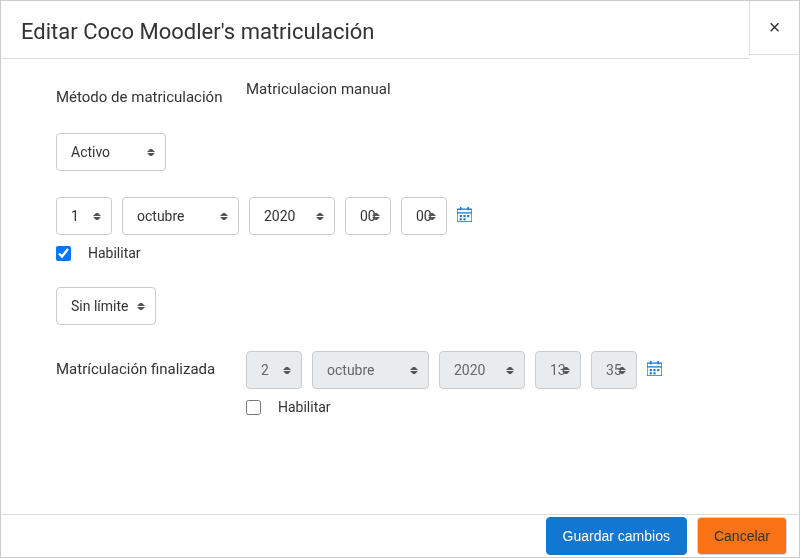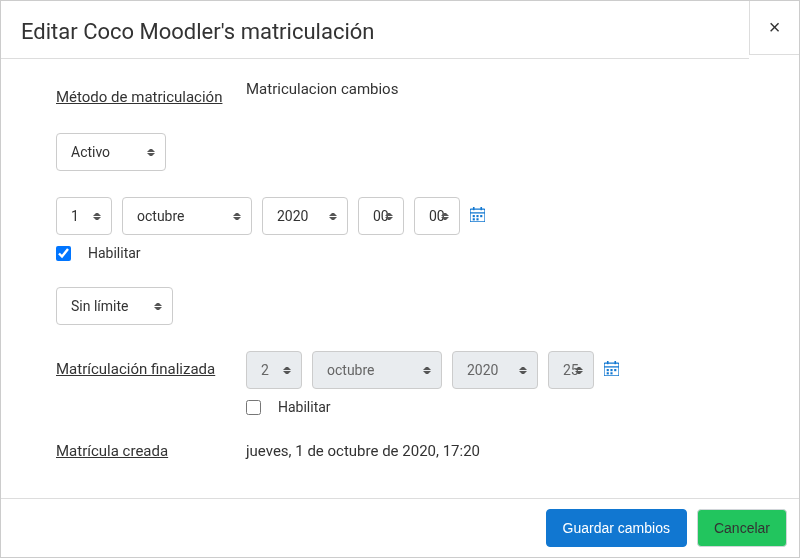--- a/index.html
+++ b/index.html
@@ -62,21 +62,20 @@
       align-items: flex-start;
       margin-bottom: 26px;
     }
     .form-label {
       width: 190px;
       flex-shrink: 0;
       color: #333;
       font-size: 15px;
       padding-top: 8px;
       line-height: 1.35;
-      text-decoration: underline;
     }
     .form-label.single {
       padding-top: 0;
     }
     .form-control-area {
       flex: 1;
       font-size: 15px;
       color: #333;
     }
     .form-control-area.plain {
@@ -144,68 +143,68 @@
       color: #333;
     }
     input[type="checkbox"] {
       width: 15px;
       height: 15px;
       margin: 0;
       cursor: pointer;
     }
     .modal-footer {
       border-top: 1px solid #ddd;
-      padding: 10px 12px;
+      padding: 2px 12px;
       display: flex;
       justify-content: flex-end;
       gap: 10px;
     }
     .btn {
       height: 38px;
       padding: 0 16px;
       border-radius: 4px;
       font-size: 14px;
       cursor: pointer;
       border: 1px solid transparent;
       display: inline-flex;
       align-items: center;
     }
     .btn-primary {
       background: #1177d1;
       color: #fff;
       border-color: #1177d1;
     }
     .btn-secondary {
-      background: #22c55e;
+      background: #f97316;
       color: #333;
       border-color: #d1d5d9;
     }
     .sel-day { width: 56px; }
-    .sel-month { width: 130px; }
+    .sel-month { width: 117px; }
     .sel-year { width: 86px; }
     .sel-time { width: 39px; }
   </style>
 </head>
 <body>
 
 <div class="modal">
   <div class="modal-header">
     <div class="modal-title-wrap">
       <h2 class="modal-title">Editar Coco Moodler's matriculación</h2>
     </div>
     <button class="close-btn">
       <span>×</span>
     </button>
   </div>
 
   <div class="modal-body">
 
     <div class="form-row">
       <div class="form-label">Método de matriculación</div>
-      <div class="form-control-area plain">Matriculacion cambios</div>
+      <div class="form-control-area plain">Matriculacion manual</div>
     </div>
 
     <div class="form-row">
       <div class="form-control-area">
         <div class="select" style="width:110px;">
           <span>Activo</span>
           <span class="caret"></span>
         </div>
       </div>
     </div>
@@ -249,21 +248,21 @@
         </div>
         <div class="enable-row">
           <input type="checkbox" checked="" style="">
           <span>Habilitar</span>
         </div>
       </div>
     </div>
 
     <div class="form-row">
       <div class="form-control-area">
-        <div class="select" style="width:117px;">
+        <div class="select" style="width:100px;">
           <span>Sin límite</span>
           <span class="caret"></span>
         </div>
       </div>
     </div>
 
     <div class="form-row">
       <div class="form-label">Matrículación finalizada</div>
       <div class="form-control-area">
         <div class="date-row">
@@ -273,21 +272,25 @@
           </div>
           <div class="select disabled sel-month">
             <span>octubre</span>
             <span class="caret"></span>
           </div>
           <div class="select disabled sel-year">
             <span>2020</span>
             <span class="caret"></span>
           </div>
           <div class="select disabled sel-time">
-            <span>25</span>
+            <span>13</span>
+            <span class="caret"></span>
+          </div>
+          <div class="select disabled sel-time">
+            <span>35</span>
             <span class="caret"></span>
           </div>
           <span class="cal-icon">
             <svg width="15" height="15" viewBox="0 0 14 14" fill="currentColor">
                 <rect x="0" y="2" width="14" height="12" rx="1" fill="none" stroke="currentColor" stroke-width="1.2"></rect>
                 <line x1="0" y1="5.5" x2="14" y2="5.5" stroke="currentColor" stroke-width="1.2"></line>
                 <line x1="3.5" y1="0" x2="3.5" y2="3" stroke="currentColor" stroke-width="1.5"></line>
                 <line x1="10.5" y1="0" x2="10.5" y2="3" stroke="currentColor" stroke-width="1.5"></line>
                 <rect x="2.5" y="7.5" width="2" height="2"></rect>
                 <rect x="6" y="7.5" width="2" height="2"></rect>
@@ -297,24 +300,20 @@
               </svg>
           </span>
         </div>
         <div class="enable-row">
           <input type="checkbox" style="">
           <span>Habilitar</span>
         </div>
       </div>
     </div>
 
-    <div class="form-row">
-      <div class="form-label single">Matrícula creada</div>
-      <div class="form-control-area plain">jueves, 1 de octubre de 2020, 17:20</div>
-    </div>
 
   </div>
 
   <div class="modal-footer">
     <button class="btn btn-primary">Guardar cambios</button>
     <button class="btn btn-secondary">Cancelar</button>
   </div>
 </div>
 
 </body></html>

